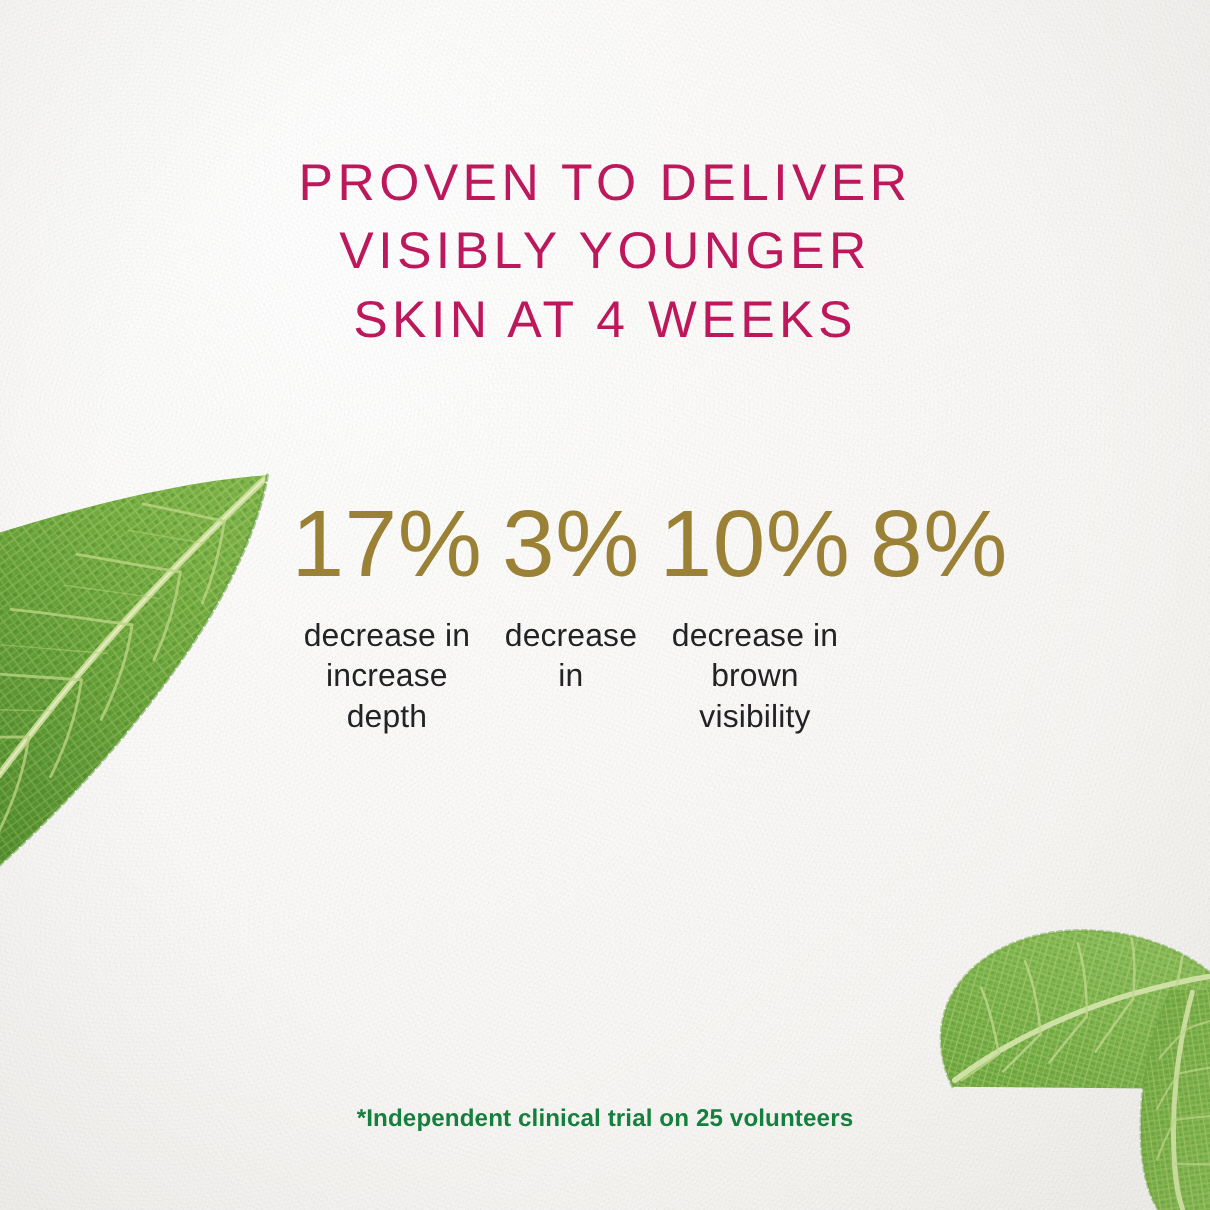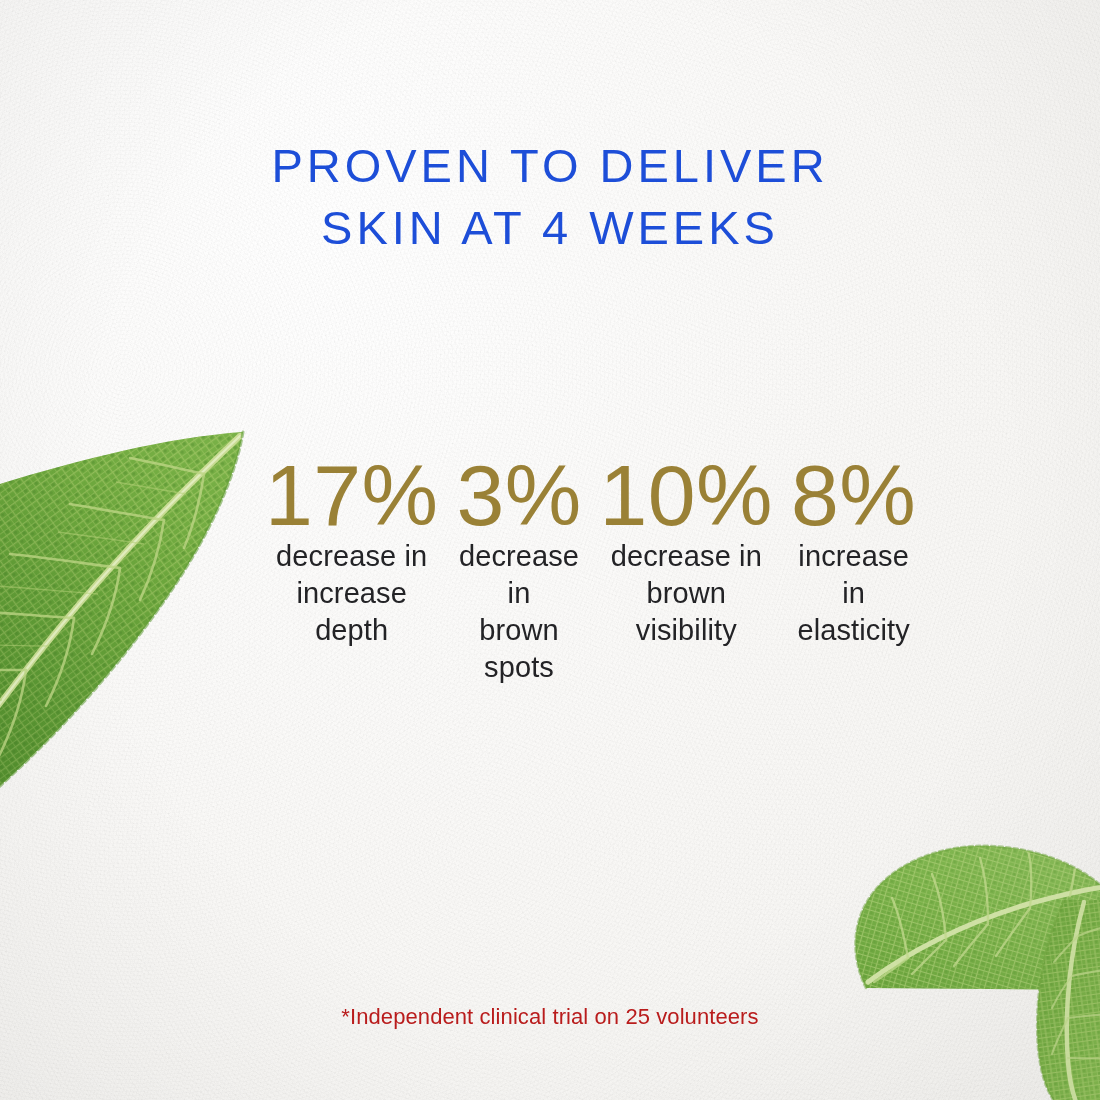--- a/index.html
+++ b/index.html
@@ -77,21 +77,21 @@
     height: 210px;
   }
 
   
   .headline {
     position: absolute;
     left: 0;
     right: 0;
     top: 104px;
     text-align: center;
-    color: #1d4ed8;
+    color: #be185d;
     font-size: 47px;
     line-height: 62px;
     font-weight: 400;
     letter-spacing: 0.085em;
     text-transform: uppercase;
     white-space: nowrap;
   }
   .headline .hl-line { display: block; }
   .headline .hl-star {
     font-size: 0.70em;
@@ -112,37 +112,38 @@
   }
   .stat { text-align: center; }
   .stat-value {
     color: #9a8136;
     font-size: 86px;
     line-height: 1.0;
     font-weight: 300;
     letter-spacing: 0.005em;
   }
   .stat-label {
+    margin-top: 22px;
     color: #232326;
     font-size: 29px;
     line-height: 37px;
     font-weight: 300;
     letter-spacing: 0.004em;
   }
   .stat-label span { display: block; }
 
   .footnote {
     position: absolute;
     left: 0;
     right: 0;
     top: 1004px;
     text-align: center;
-    color: #b91c1c;
+    color: #15803d;
     font-size: 22px;
-    font-weight: 400;
+    font-weight: 700;
     letter-spacing: 0.004em;
   }
 </style>
 </head>
 <body>
 
 <div id="canvas">
 
   <div class="paper-base"></div>
   <div class="paper-grain"></div>
@@ -280,53 +281,49 @@
         </g>
       </g>
       <path d="M42,0 C22,44 12,96 16,148 C19,180 28,200 40,210" fill="none" stroke="#6da43c" stroke-width="2.4" opacity=".5" stroke-dasharray="4 3.5" stroke-linecap="round"></path>
     </svg>
   </div>
 
   <div class="paper-vignette"></div>
 
   <h1 class="headline">
     <span class="hl-line">PROVEN TO DELIVER</span>
+    <span class="hl-line">VISIBLY YOUNGER</span>
     <span class="hl-line">SKIN AT 4 WEEKS</span>
   </h1>
 
   <div class="stats">
 
     <div class="stat">
       <div class="stat-value">17%</div>
       <div class="stat-label">
         <span>decrease in</span>
         <span>increase depth</span>
       </div>
     </div>
 
     <div class="stat">
       <div class="stat-value">3%</div>
       <div class="stat-label">
         <span>decrease in</span>
-        <span>brown spots</span>
       </div>
     </div>
 
     <div class="stat">
       <div class="stat-value">10%</div>
       <div class="stat-label">
         <span>decrease in</span>
         <span>brown visibility</span>
       </div>
     </div>
 
     <div class="stat">
       <div class="stat-value">8%</div>
-      <div class="stat-label">
-        <span>increase in</span>
-        <span>elasticity</span>
-      </div>
     </div>
   </div>
 
   <div class="footnote">*Independent clinical trial on 25 volunteers</div>
 
 </div>
 
 </body></html>

